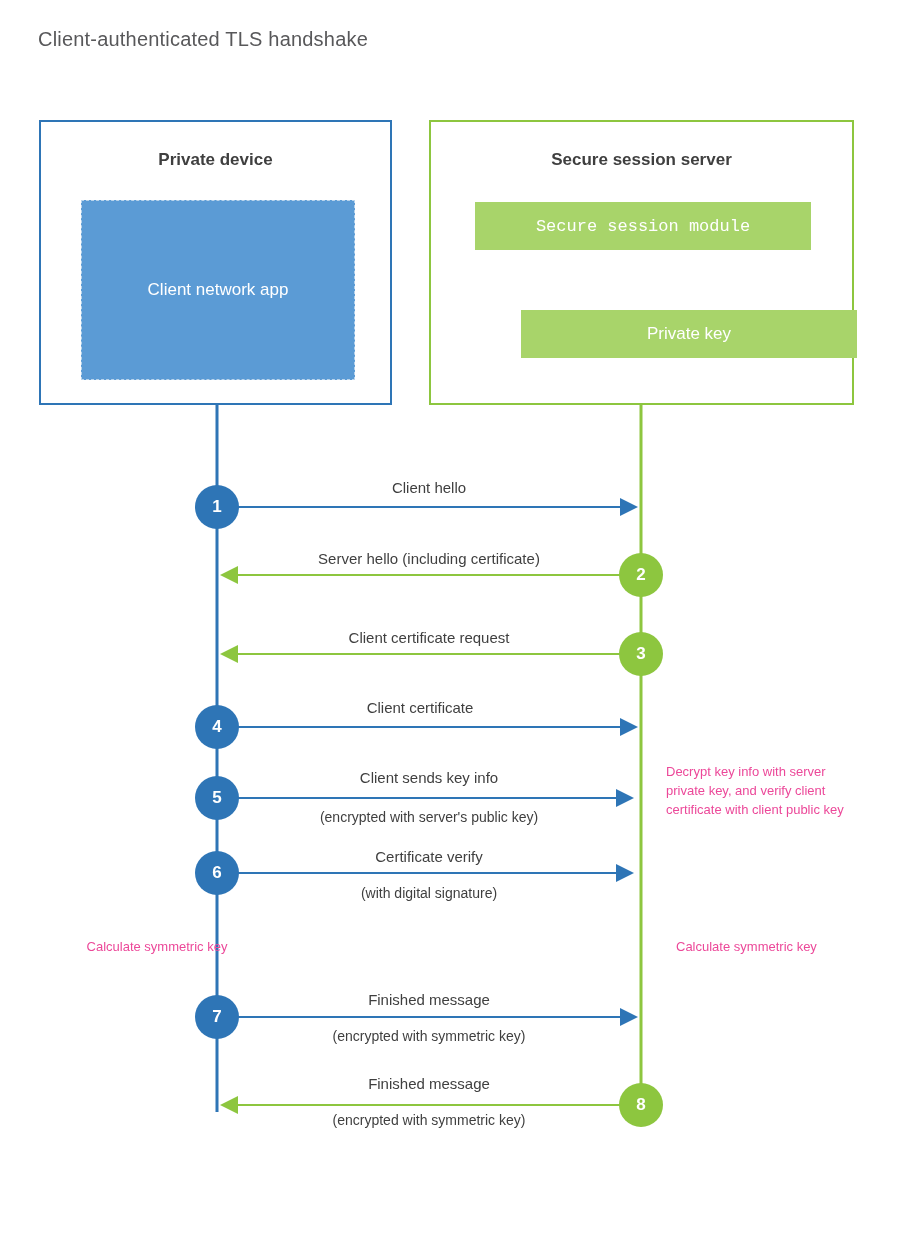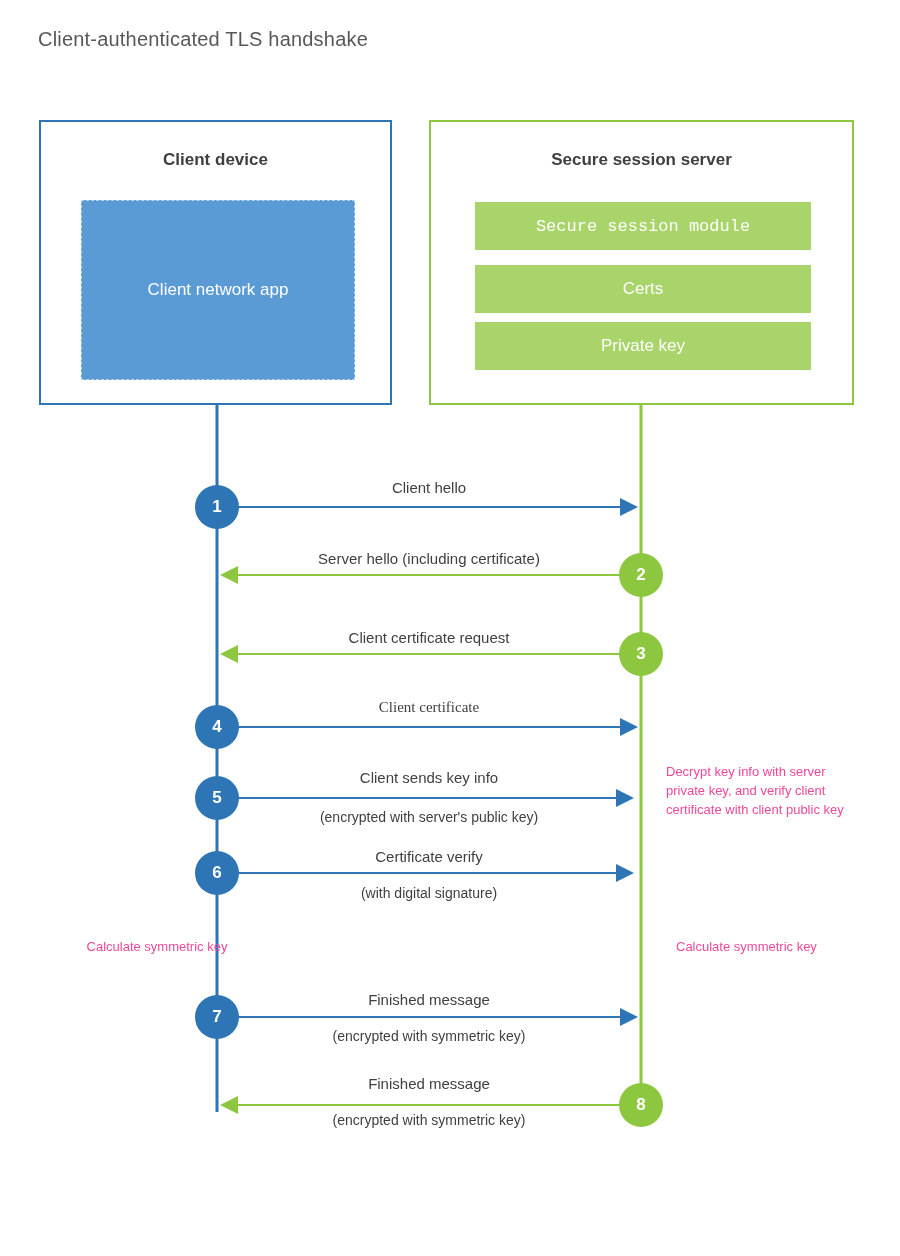--- a/index.html
+++ b/index.html
@@ -91,21 +91,21 @@
     background: #a8d46a;
     color: #ffffff;
     font-size: 17px;
     display: flex;
     align-items: center;
     justify-content: center;
     text-align: center;
   }
   .server-item.i0 { top: 80px; font-family: Liberation Mono, monospace; }
   .server-item.i1 { top: 143px; }
-  .server-item.i2 { top: 200px; }
+  .server-item.i2 { top: 188px; margin-left: 46px; }
 
   
   .step-badge {
     position: absolute;
     width: 44px;
     height: 44px;
     border-radius: 50%;
     color: #ffffff;
     font-size: 17px;
     font-weight: bold;
@@ -179,47 +179,46 @@
     <line x1="217" y1="798" x2="632" y2="798" stroke="#2e75b6" stroke-width="2" marker-end="url(#arrow-blue)"></line>
 
     <line x1="217" y1="873" x2="632" y2="873" stroke="#2e75b6" stroke-width="2" marker-end="url(#arrow-blue)"></line>
 
     <line x1="217" y1="1017" x2="636" y2="1017" stroke="#2e75b6" stroke-width="2" marker-end="url(#arrow-blue)"></line>
 
     <line x1="641" y1="1105" x2="222" y2="1105" stroke="#8dc63f" stroke-width="2" marker-end="url(#arrow-green)"></line>
   </svg>
 
   <div class="entity-box client">
-    <div class="entity-title">Client device</div>
+    <div class="entity-title">Private device</div>
     <div class="client-app">Client network app</div>
   </div>
 
   <div class="entity-box server">
     <div class="entity-title">Secure session server</div>
     <div class="server-item i0">Secure session module</div>
-    <div class="server-item i1">Certs</div>
     <div class="server-item i2">Private key</div>
   </div>
 
   <div class="step-badge client-side" style="left:195px; top:485px;">1</div>
   <div class="step-badge server-side" style="left:619px; top:553px;">2</div>
   <div class="step-badge server-side" style="left:619px; top:632px;">3</div>
   <div class="step-badge client-side" style="left:195px; top:705px;">4</div>
   <div class="step-badge client-side" style="left:195px; top:776px;">5</div>
   <div class="step-badge client-side" style="left:195px; top:851px;">6</div>
   <div class="step-badge client-side" style="left:195px; top:995px;">7</div>
   <div class="step-badge server-side" style="left:619px; top:1083px;">8</div>
 
   <div class="msg-label" style="left:229px; top:479px; width:400px;">Client hello</div>
 
   <div class="msg-label" style="left:229px; top:550px; width:400px;">Server hello (including certificate)</div>
 
   <div class="msg-label" style="left:229px; top:629px; width:400px;">Client certificate request</div>
 
-  <div class="msg-label" style="left:229px; top:699px; width:400px;font-family:Liberation Serif, serif;">Client certificate</div>
+  <div class="msg-label" style="left:220px; top:699px; width:400px;">Client certificate</div>
 
   <div class="msg-label" style="left:229px; top:769px; width:400px;">Client sends key info</div>
   <div class="msg-sub" style="left:229px; top:809px; width:400px;">(encrypted with server's public key)</div>
 
   <div class="msg-label" style="left:229px; top:848px; width:400px;">Certificate verify</div>
   <div class="msg-sub" style="left:229px; top:885px; width:400px;">(with digital signature)</div>
 
   <div class="msg-label" style="left:229px; top:991px; width:400px;">Finished message</div>
   <div class="msg-sub" style="left:229px; top:1028px; width:400px;">(encrypted with symmetric key)</div>
 

